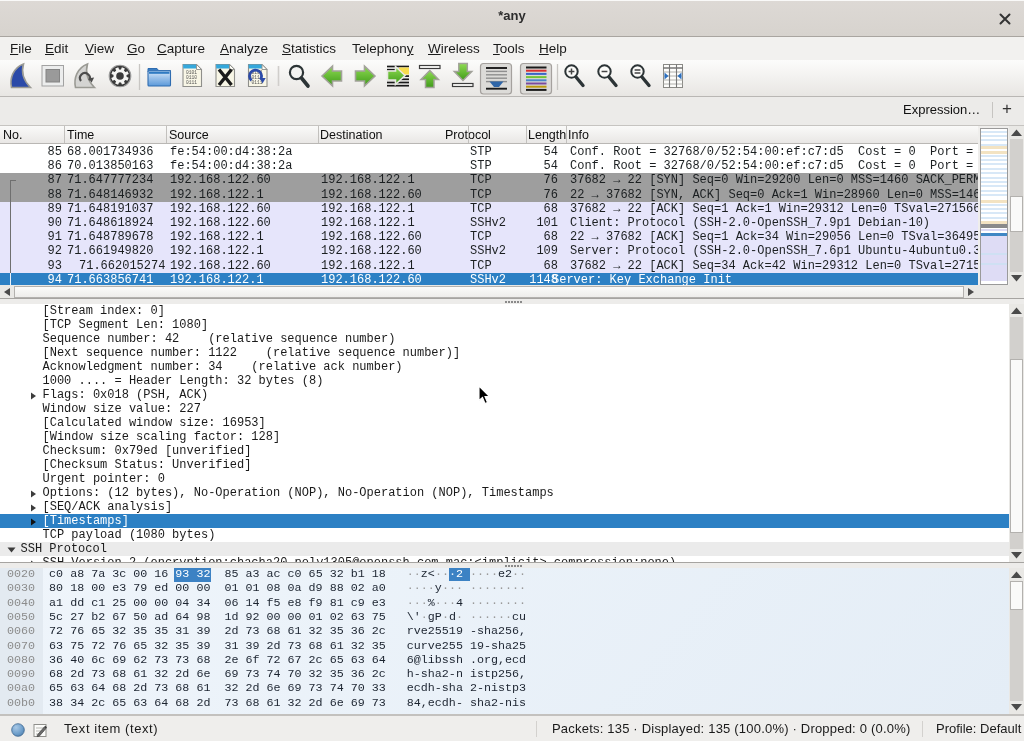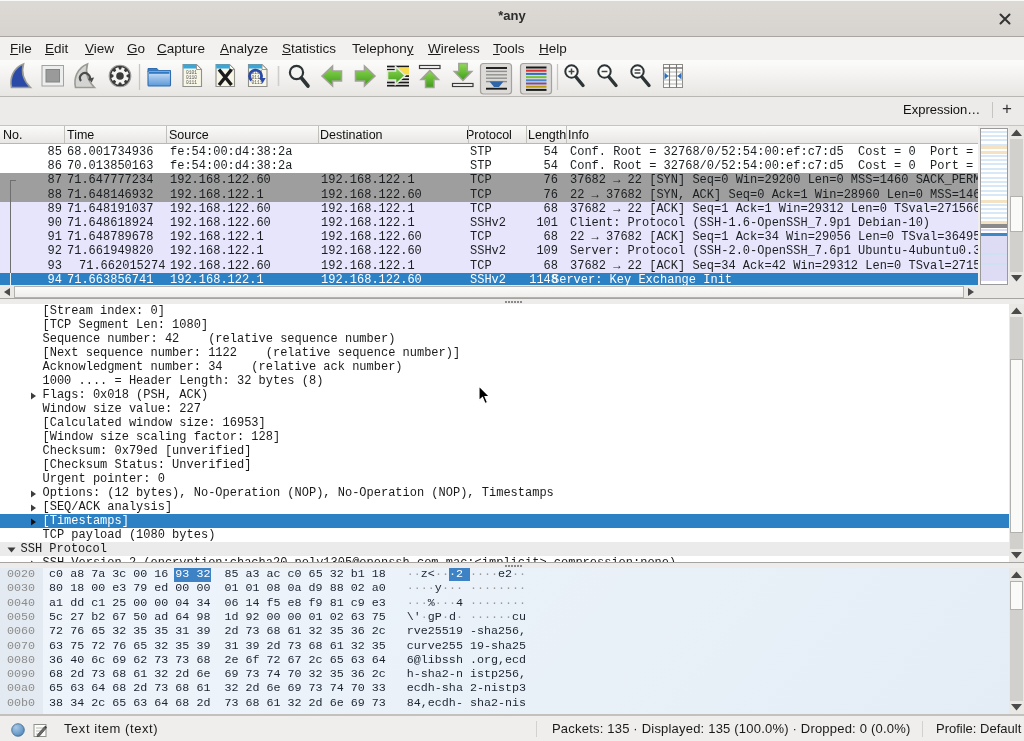--- a/index.html
+++ b/index.html
@@ -187,21 +187,21 @@
  <div class="abs" style="left:903px;top:5px;font-size:13px;color:#111;">Expression…</div>
  <div class="abs" style="left:992px;top:5px;width:1px;height:16px;background:#c6c4c1;"></div>
  <div class="abs" style="left:1002px;top:2px;font-size:17px;color:#333;">+</div>
 </div>
 
 <div class="abs" style="left:0;top:126px;width:978px;height:18px;background:linear-gradient(#fafaf9,#e9e7e5);border-bottom:1px solid #b9b7b4;box-sizing:border-box;">
 <div class="abs" style="left:3px;top:2px;font-size:12.5px;color:#0f0f0f;">No.</div>
 <div class="abs" style="left:67px;top:2px;font-size:12.5px;color:#0f0f0f;">Time</div>
 <div class="abs" style="left:169px;top:2px;font-size:12.5px;color:#0f0f0f;">Source</div>
 <div class="abs" style="left:320px;top:2px;font-size:12.5px;color:#0f0f0f;">Destination</div>
-<div class="abs" style="left:466px;top:2px;font-size:12.5px;color:#0f0f0f;">Protocol</div>
+<div class="abs" style="left:445px;top:2px;font-size:12.5px;color:#0f0f0f;">Protocol</div>
 <div class="abs" style="left:528px;top:2px;font-size:12.5px;color:#0f0f0f;">Length</div>
 <div class="abs" style="left:568px;top:2px;font-size:12.5px;color:#0f0f0f;">Info</div>
 <div class="abs" style="left:64px;top:0;width:1px;height:17px;background:#c2c0bd;"></div>
 <div class="abs" style="left:166px;top:0;width:1px;height:17px;background:#c2c0bd;"></div>
 <div class="abs" style="left:318px;top:0;width:1px;height:17px;background:#c2c0bd;"></div>
 <div class="abs" style="left:468px;top:0;width:1px;height:17px;background:#c2c0bd;"></div>
 <div class="abs" style="left:526px;top:0;width:1px;height:17px;background:#c2c0bd;"></div>
 <div class="abs" style="left:566px;top:0;width:1px;height:17px;background:#c2c0bd;"></div>
 </div>
 <div class="abs" style="left:0;top:144px;width:978px;height:142px;background:#fff;overflow:hidden;">
@@ -250,21 +250,21 @@
 <span class="abs" style="left:470px;top:0;width:88px;text-align:right;">68</span>
 <span class="abs" style="left:570px;top:0;">37682 → 22 [ACK] Seq=1 Ack=1 Win=29312 Len=0 TSval=2715663815 TSecr=3649531920</span>
 </div>
 <div class="abs mono" style="left:0;top:72.0px;width:978px;height:14.2px;background:#e6e5fb;color:#1b1f21;font-size:12px;line-height:14.2px;">
 <span class="abs" style="left:0;top:0;width:62px;text-align:right;">90</span>
 <span class="abs" style="left:67px;top:0;">71.648618924</span>
 <span class="abs" style="left:170px;top:0;">192.168.122.60</span>
 <span class="abs" style="left:321px;top:0;">192.168.122.1</span>
 <span class="abs" style="left:470px;top:0;">SSHv2</span>
 <span class="abs" style="left:470px;top:0;width:88px;text-align:right;">101</span>
-<span class="abs" style="left:570px;top:0;">Client: Protocol (SSH-1.6-OpenSSH_7.9p1 Debian-10)</span>
+<span class="abs" style="left:570px;top:0;">Client: Protocol (SSH-2.0-OpenSSH_7.9p1 Debian-10)</span>
 </div>
 <div class="abs mono" style="left:0;top:86.2px;width:978px;height:14.2px;background:#e6e5fb;color:#1b1f21;font-size:12px;line-height:14.2px;">
 <span class="abs" style="left:0;top:0;width:62px;text-align:right;">91</span>
 <span class="abs" style="left:67px;top:0;">71.648789678</span>
 <span class="abs" style="left:170px;top:0;">192.168.122.1</span>
 <span class="abs" style="left:321px;top:0;">192.168.122.60</span>
 <span class="abs" style="left:470px;top:0;">TCP</span>
 <span class="abs" style="left:470px;top:0;width:88px;text-align:right;">68</span>
 <span class="abs" style="left:570px;top:0;">22 → 37682 [ACK] Seq=1 Ack=34 Win=29056 Len=0 TSval=3649531921 TSecr=2715663816</span>
 </div>

